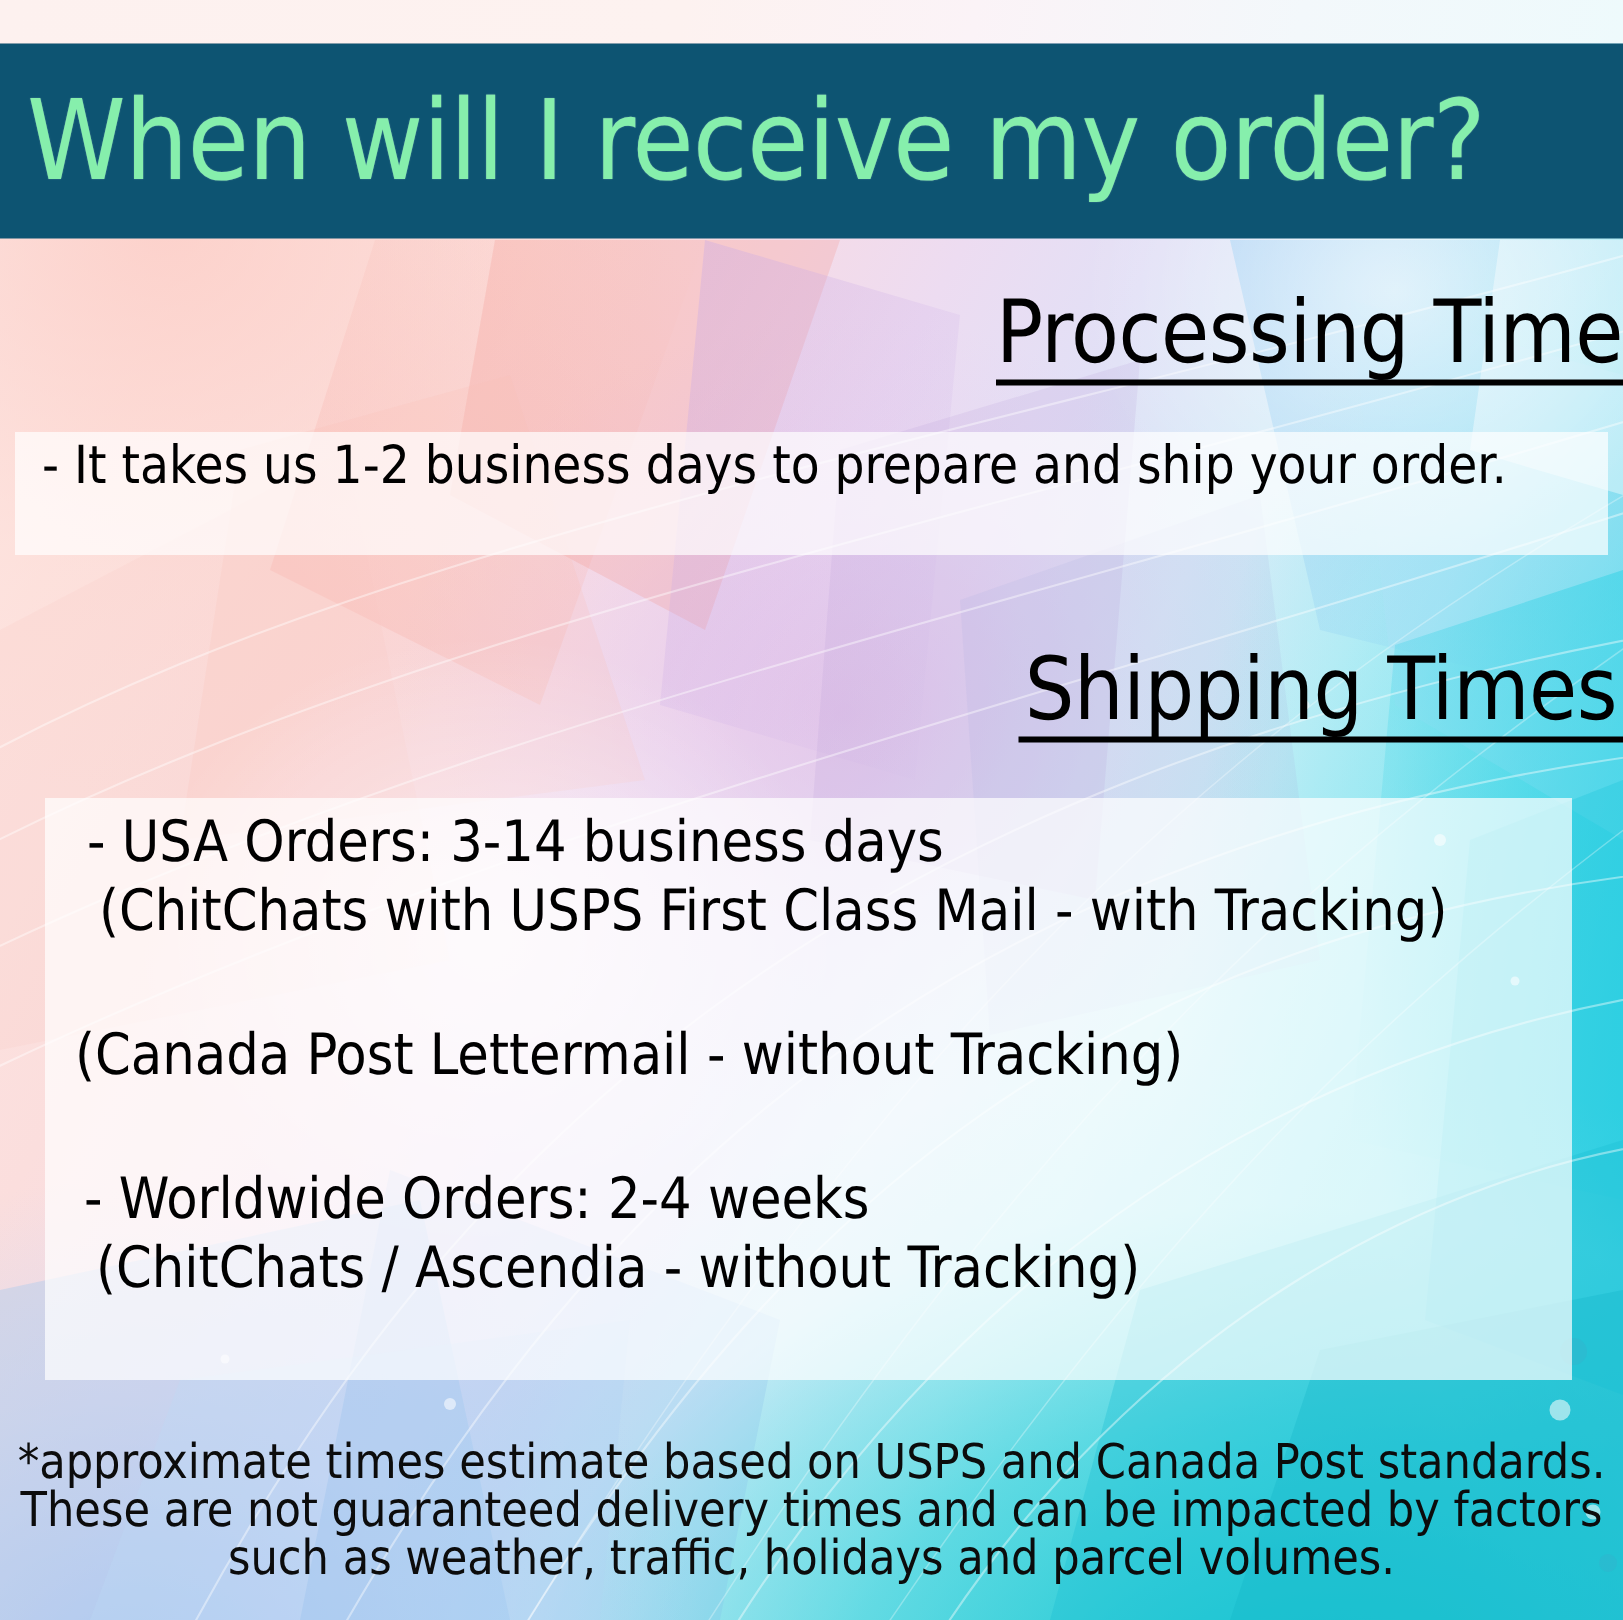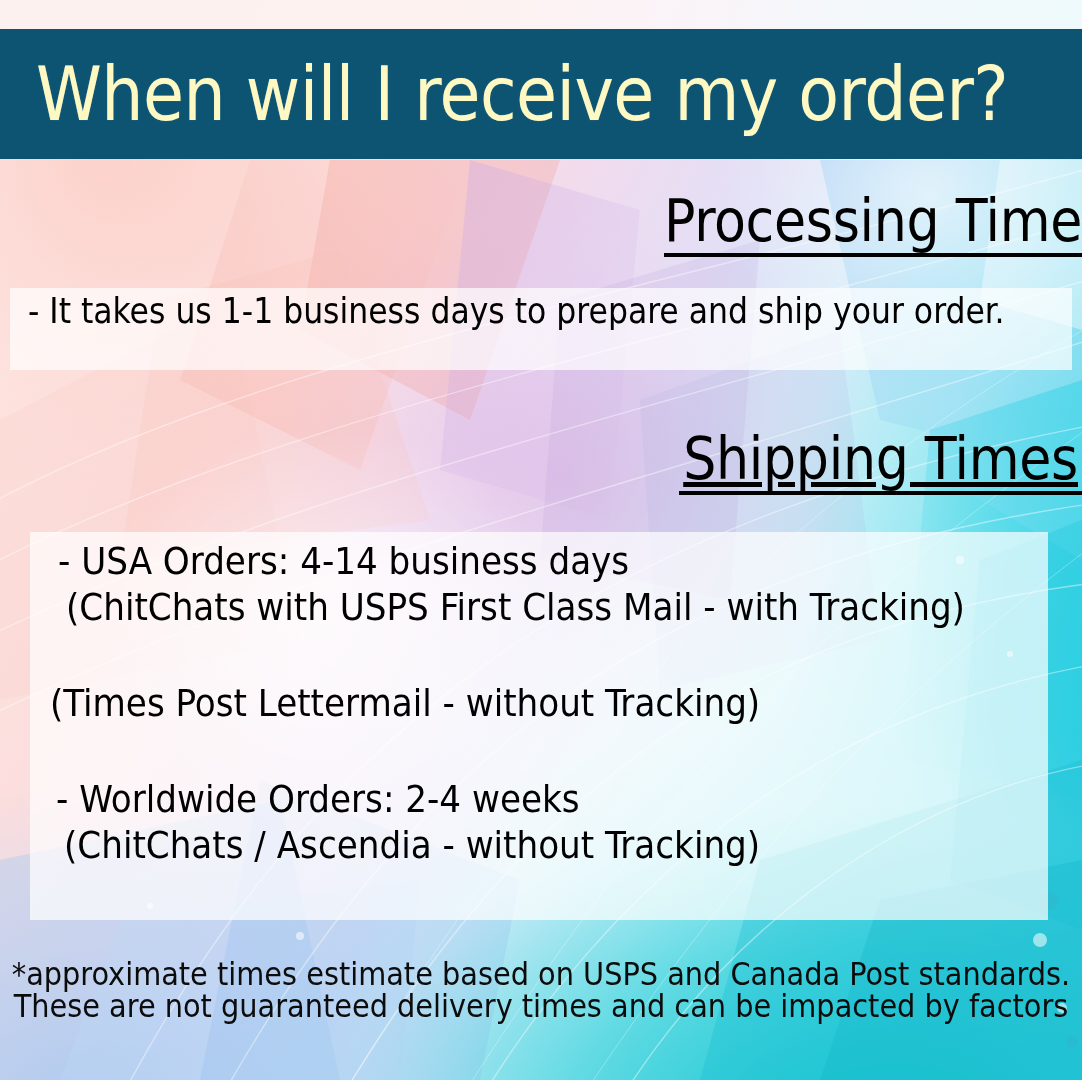--- a/index.html
+++ b/index.html
@@ -64,26 +64,26 @@
   #top-strip {
     position:absolute; left:0; top:0; width:1082px; height:29px;
     background:linear-gradient(100deg,#fdf1ef 0%,#fdf2f0 42%,#fbf3f7 60%,#f3f8fb 80%,#eefafc 100%);
   }
   #header-banner {
     position:absolute; left:0; top:29px; width:1082px; height:130px;
     background:#0d5472;
     display:flex; align-items:center;
   }
   #header-title {
-    color:#fef9c3;
+    color:#86efac;
     font-size:74px;
     line-height:1;
     font-weight:400;
     letter-spacing:-0.5px;
-    padding-left:36px;
+    padding-left:18px;
     white-space:nowrap;
     text-shadow:0 0 1px rgba(255,255,255,.35);
   }
 
   
   .section-heading {
     position:absolute;
     color:#000000;
     font-size:58px;
     line-height:1;
@@ -92,21 +92,21 @@
     width:100%;
     letter-spacing:-0.3px;
   }
   .section-heading span {
     display:inline-block;
     border-bottom:4px solid #000;
     padding-bottom:3px;
   }
   #heading-processing { top:192px; }
   #heading-shipping  { top:430px; }
-  #heading-shipping span { padding-left:4px; padding-right:4px;text-decoration:underline; }
+  #heading-shipping span { padding-left:4px; padding-right:4px; }
 
   
   .text-panel {
     position:absolute;
     background:rgba(255,255,255,.70);
     color:#000;
   }
   #panel-processing {
     left:10px; top:288px; width:1062px; height:82px;
   }
@@ -237,43 +237,44 @@
   <div id="top-strip"></div>
   <div id="header-banner">
     <div id="header-title">When will I receive my order?</div>
   </div>
 
   <div class="section-heading" id="heading-processing">
     <span>Processing Time</span>
   </div>
 
   <div class="text-panel" id="panel-processing">
-    <div class="body-line">- It takes us 1-1 business days to prepare and ship your order.</div>
+    <div class="body-line">- It takes us 1-2 business days to prepare and ship your order.</div>
   </div>
 
   <div class="section-heading" id="heading-shipping">
     <span>Shipping Times</span>
   </div>
 
   <div class="text-panel" id="panel-shipping">
 
     <div class="ship-group" id="ship-group-0">
-      <div class="body-line">- USA Orders: 4-14 business days</div>
+      <div class="body-line">- USA Orders: 3-14 business days</div>
       <div class="body-line ship-line-2">(ChitChats with USPS First Class Mail - with Tracking)</div>
     </div>
 
     <div class="ship-group" id="ship-group-1">
-      <div class="body-line">(Times Post Lettermail - without Tracking)</div>
+      <div class="body-line">(Canada Post Lettermail - without Tracking)</div>
     </div>
 
     <div class="ship-group" id="ship-group-2">
       <div class="body-line">- Worldwide Orders: 2-4 weeks</div>
       <div class="body-line ship-line-2">(ChitChats / Ascendia - without Tracking)</div>
     </div>
 
   </div>
 
   <div id="footnote">
     <div class="fn-line">*approximate times estimate based on USPS and Canada Post standards.</div>
     <div class="fn-line">These are not guaranteed delivery times and can be impacted by factors</div>
+    <div class="fn-line">such as weather, traffic, holidays and parcel volumes.</div>
   </div>
 
 </div>
 
 </body></html>

